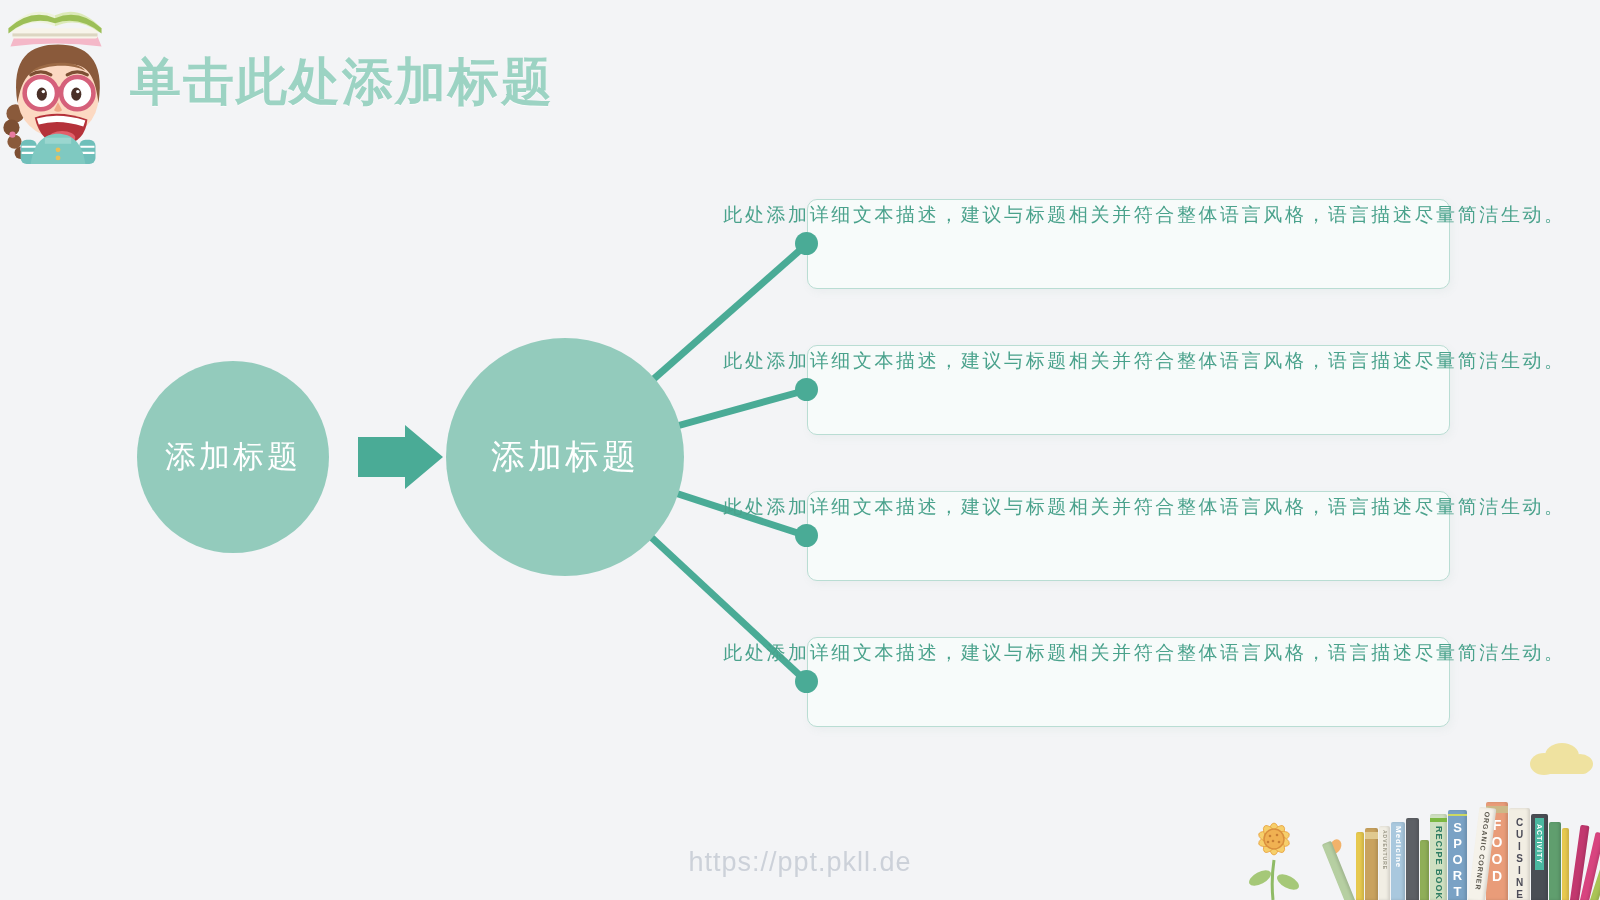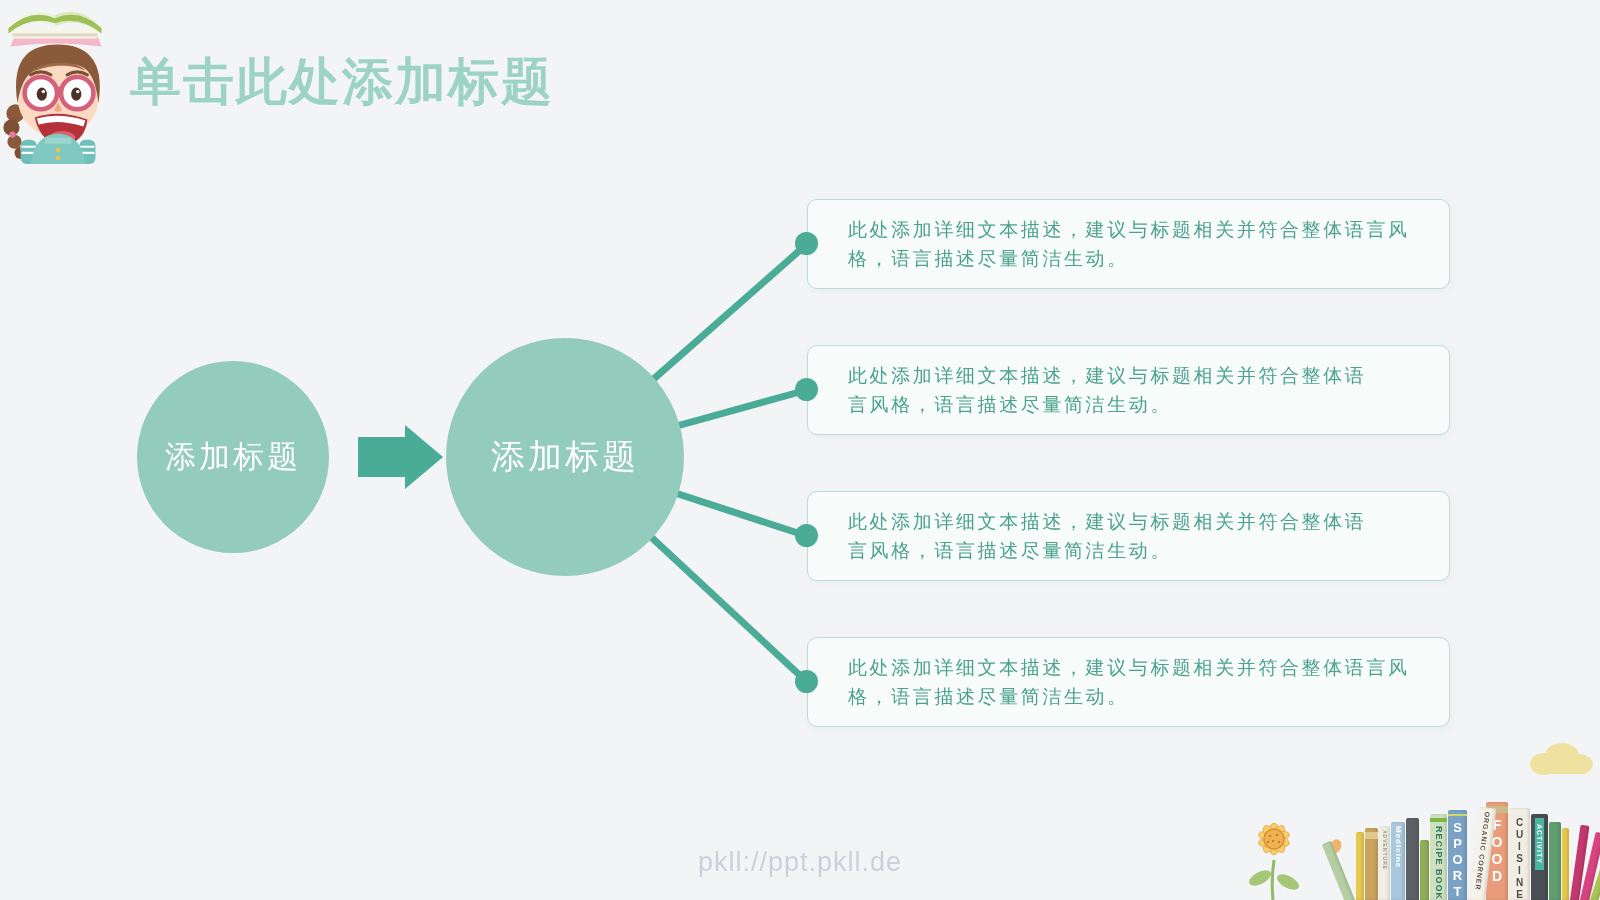--- a/index.html
+++ b/index.html
@@ -41,21 +41,21 @@
   .circle.big{left:446px;top:338px;width:238px;height:238px;font-size:34px;letter-spacing:3px;}
 
   .arrow{position:absolute;left:358px;top:425px;width:85px;height:64px;}
 
   
   .tbox{
     position:absolute;left:807px;width:643px;height:90px;
     background:var(--box-bg);
     border:1px solid var(--box-border);
     border-radius:10px;
-    display:flex;flex-direction:column;justify-content:center;
+    display:flex;flex-direction:row;justify-content:center;
     padding-left:40px;padding-right:8px;
     box-shadow:2px 3px 8px rgba(110,150,140,.07);
   }
   .tbox .line{
     color:var(--box-text);
     font-size:19px;line-height:29px;letter-spacing:2.6px;
     white-space:nowrap;
   }
   .tbox.b1{top:199px;} .tbox.b2{top:345px;} .tbox.b3{top:491px;} .tbox.b4{top:637px;}
 
@@ -181,21 +181,21 @@
   <div class="circle small">
     <span>添加标题</span>
   </div>
   <svg class="arrow" viewBox="0 0 85 64">
     <polygon points="0,12 47,12 47,0 85,32 47,64 47,52 0,52" fill="var(--accent)"></polygon>
   </svg>
   <div class="circle big">
     <span>添加标题</span>
   </div>
 
-  <div class="watermark">pkll://ppt.pkll.de</div>
+  <div class="watermark">https://ppt.pkll.de</div>
 
   <svg class="cloud" viewBox="0 0 72 40">
     <g fill="#efe2a0">
       <ellipse cx="20" cy="26" rx="14" ry="11"></ellipse>
       <ellipse cx="38" cy="18" rx="17" ry="13"></ellipse>
       <ellipse cx="56" cy="26" rx="13" ry="10"></ellipse>
       <rect x="10" y="22" width="56" height="14" rx="7"></rect>
     </g>
   </svg>
 

